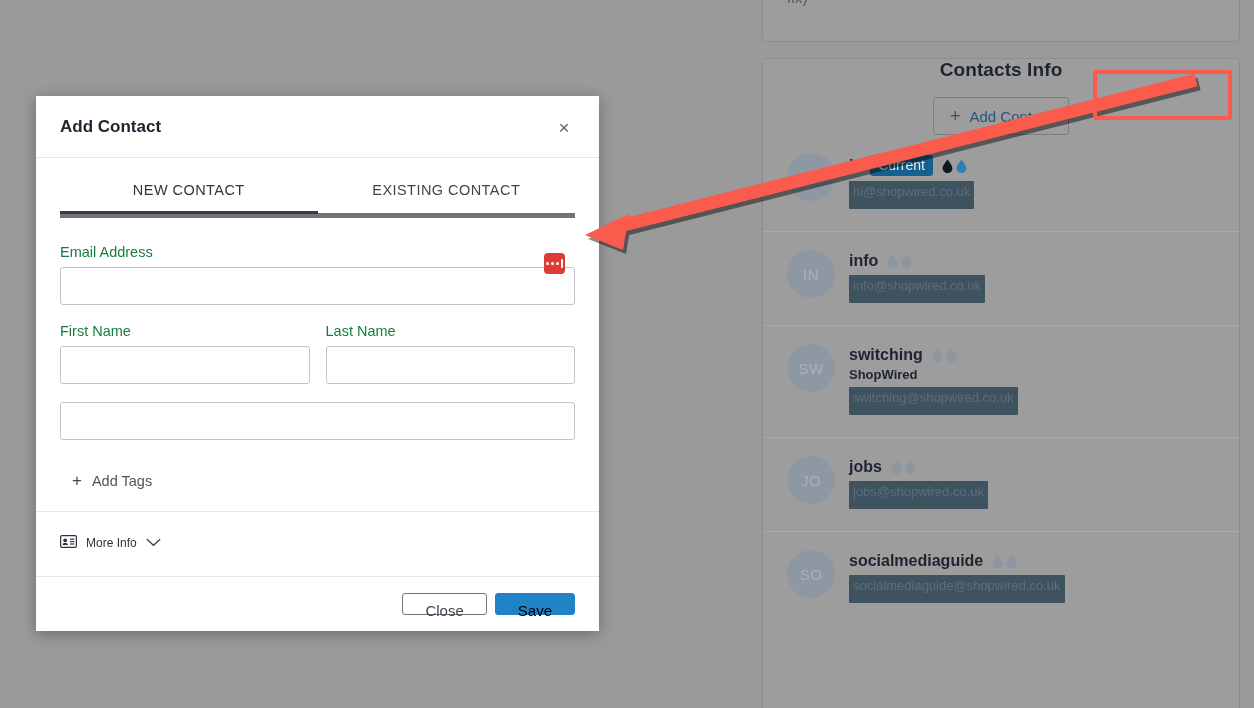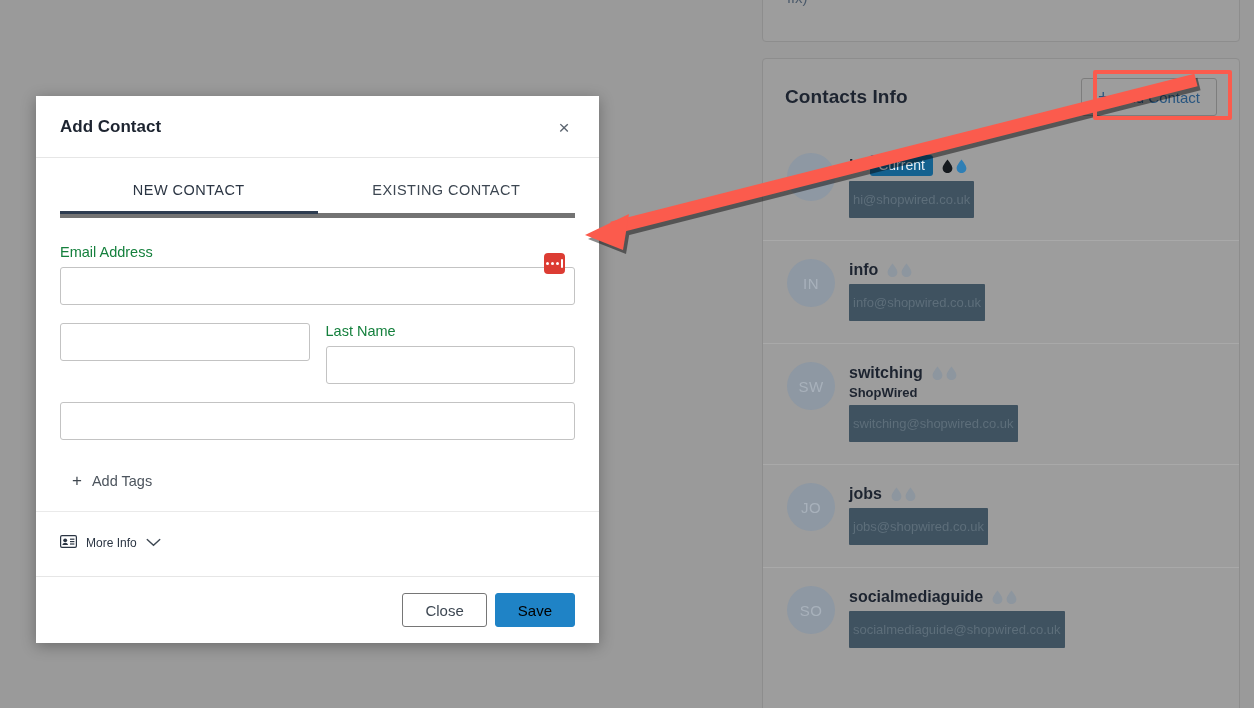--- a/index.html
+++ b/index.html
@@ -62,20 +62,21 @@
     box-sizing: border-box;
     overflow: hidden;
   }
   #contacts-header {
     position: relative;
     height: 76px;
     padding: 0 22px;
     display: flex;
     align-items: center;
     justify-content: space-between;
+    flex-direction: column;
   }
   #contacts-title {
     font-size: 19px;
     font-weight: bold;
     color: #1d2430;
     letter-spacing: .1px;
   }
   #add-contact-button {
     display: inline-flex;
     align-items: center;
@@ -158,26 +159,26 @@
   .droplets { display: inline-flex; gap: 3px; align-items: center; margin-left: 2px; }
   .droplet { width: 11px; height: 14px; display: block; }
   .company {
     font-size: 13px;
     color: #1d2430;
     margin-top: 3px;
     font-weight: bold;
   }
   .email-redacted {
     margin-top: 5px;
-    height: 21px;
+    height: 28px;
     background: #3f5260;
     color: #5d6e7a;
     font-size: 13px;
     line-height: 21px;
-    padding: 8px 4px;
+    padding: 0 4px;
     display: inline-block;
     white-space: nowrap;
     overflow: hidden;
     border-radius: 1px;
   }
 
   
   #modal {
     position: absolute;
     left: 36px;
@@ -331,21 +332,21 @@
     display: flex;
     justify-content: flex-end;
     gap: 8px;
   }
   .btn {
     font-size: 15px;
     font-family: "Liberation Sans", sans-serif;
     border-radius: 3px;
     cursor: pointer;
     padding: 0 22px;
-    height: 34px;
+    height: 22px;
     line-height: 34px;
     box-sizing: border-box;
   }
   #close-button {
     background: #ffffff;
     border: 1px solid #767676;
     color: #3d4752;
   }
   #save-button {
     background: #1f83c6;
@@ -480,20 +481,21 @@
         <span id="autofill-icon">
           <i></i>
           <i></i>
           <i></i>
           <i class="bar"></i>
         </span>
       </div>
 
       <div class="field-row">
         <div class="field-col">
+          <div class="field-label">First Name</div>
           <input class="text-input" type="text" placeholder="" style="">
         </div>
         <div class="field-col">
           <div class="field-label">Last Name</div>
           <input class="text-input" type="text" placeholder="" style="">
         </div>
       </div>
 
       <div class="field-block">
         <input class="text-input" type="text" placeholder="" style="">

